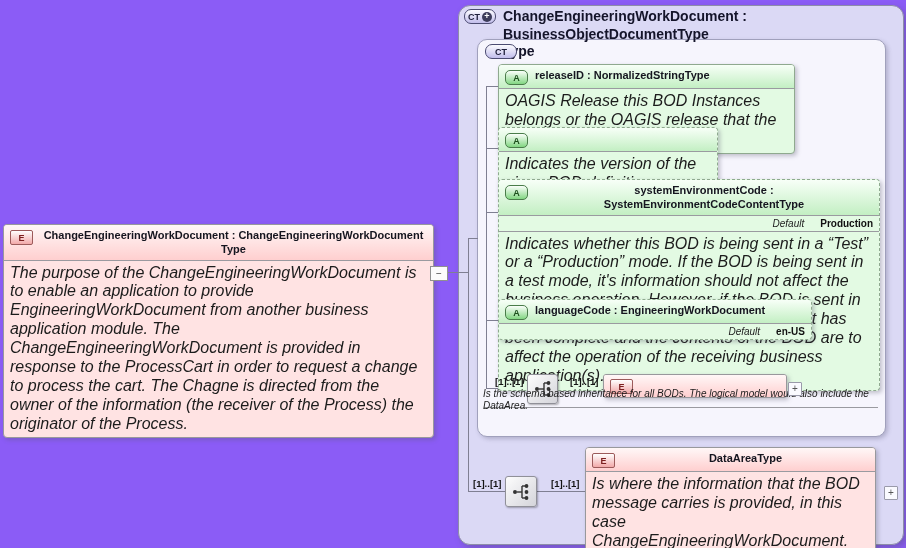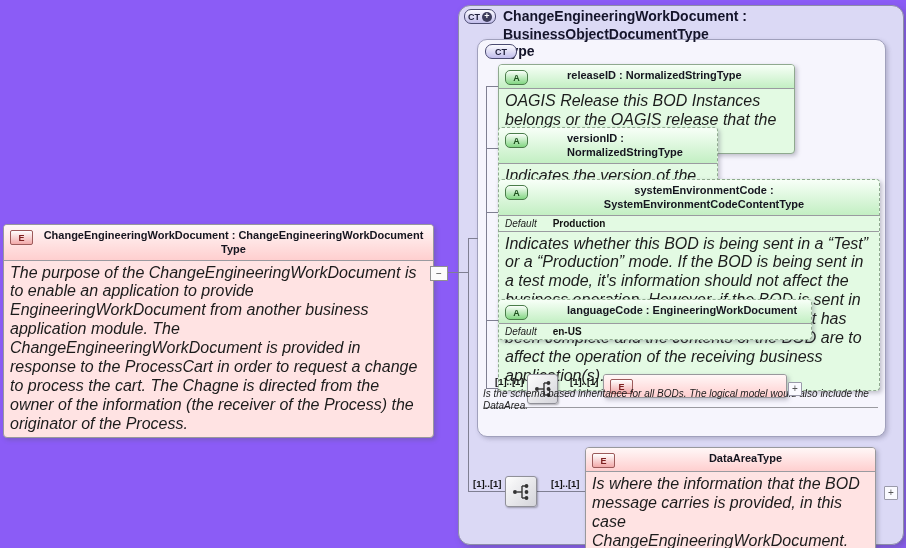--- a/index.html
+++ b/index.html
@@ -14,21 +14,21 @@
   
   .box{position:absolute;border:1px solid #98989c;border-radius:4px;
        box-shadow:2px 2px 4px rgba(90,90,110,.35);overflow:hidden;z-index:4;}
   .box-header{display:flex;align-items:flex-start;gap:7px;padding:4px 6px 3px 6px;}
   .box-title{flex:1;font-weight:bold;font-size:11px;line-height:1.25;text-align:center;}
   .box-title .tl1{display:block;}
   .box-title .tl2{display:block;}
   .box-annotation{border-top:1px solid #9a9aa0;padding:3px 6px 4px 6px;
                   font-style:italic;font-size:16px;line-height:1.18;color:#1c1c1c;}
   .default-row{display:flex;gap:16px;border-top:1px solid #9a9aa0;
-               padding:2px 6px;font-size:10px;align-items:baseline;}
+               padding:2px 6px;font-size:10px;align-items:baseline;justify-content:flex-end;}
   .default-row .dlabel{font-style:italic;color:#222;}
   .default-row .dvalue{font-weight:bold;color:#111;}
 
   
   .theme-pink{background:#ffe3e3;}
   .theme-pink .box-header{background:linear-gradient(#fff7f7,#ffcfcf);}
   .theme-green{background:#e3fae3;border-color:#8fa98f;}
   .theme-green .box-header{background:linear-gradient(#f7fff7,#c3efc3);}
   .theme-green.dashed{border-style:dashed;}
 
@@ -65,21 +65,21 @@
             font-size:10px;line-height:1;color:#555;z-index:6;border-radius:1px;}
   .seq-icon{position:absolute;width:29px;height:28px;border:1px solid #909098;
             border-radius:3px;background:linear-gradient(135deg,#fdfdfd,#d4d4da);
             box-shadow:1px 1px 2px rgba(0,0,0,.3);display:flex;align-items:center;
             justify-content:center;z-index:5;}
   .card-label{position:absolute;font-size:9.5px;font-weight:bold;
               color:#141414;z-index:5;}
 
   
   .left-el{left:3px;top:224px;width:429px;}
-  .attr-name-left{text-align:left;margin-left:32px;}
+  .attr-name-left{text-align:left;}
   .ref-el{left:603px;top:374px;width:182px;border-radius:3px;}
   .ref-el .box-header{padding:3px 6px;}
   .ref-el .ref-name{font-weight:bold;font-size:11px;}
   .ref-el .ref-type{font-weight:bold;font-size:11px;margin-left:18px;}
   .divider-line{position:absolute;height:1px;background:#9a9aa0;z-index:5;}
   .free-annotation{position:absolute;font-style:italic;font-size:10px;line-height:1.2;
                    color:#1c1c1c;z-index:5;}
 </style>
 </head>
 <body>
@@ -137,21 +137,20 @@
     <div class="box-header">
       <span class="badge badge-a">A</span>
       <span class="box-title attr-name-left">releaseID : NormalizedStringType</span>
     </div>
     <div class="box-annotation">OAGIS Release this BOD Instances belongs or the OAGIS release that the derivative work is based on.</div>
   </div>
 
   <div class="box theme-green dashed" style="left:498px;top:127px;width:218px;">
     <div class="box-header">
       <span class="badge badge-a">A</span>
-      <span class="box-title attr-name-left">versionID : NormalizedStringType</span>
     </div>
     <div class="box-annotation">Indicates the version of the given BOD definition.</div>
   </div>
 
   <div class="box theme-green dashed" style="left:498px;top:179px;width:380px;">
     <div class="box-header">
       <span class="badge badge-a">A</span>
       <span class="box-title" style="overflow-wrap:anywhere;">systemEnvironmentCode : SystemEnvironmentCodeContentType</span>
     </div>
     <div class="default-row">

